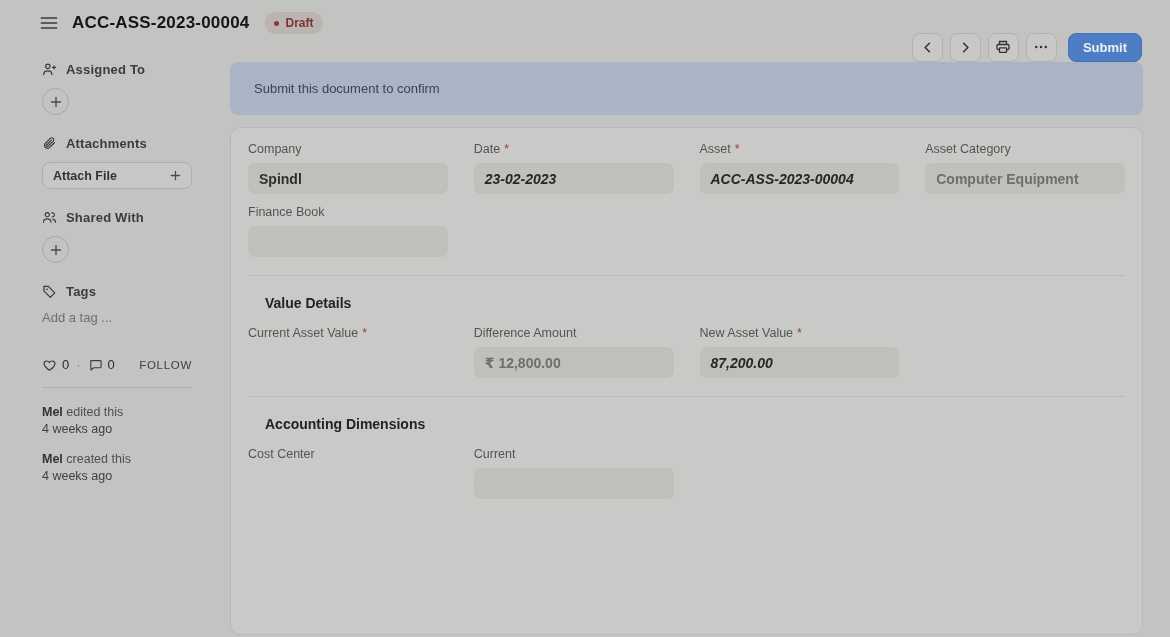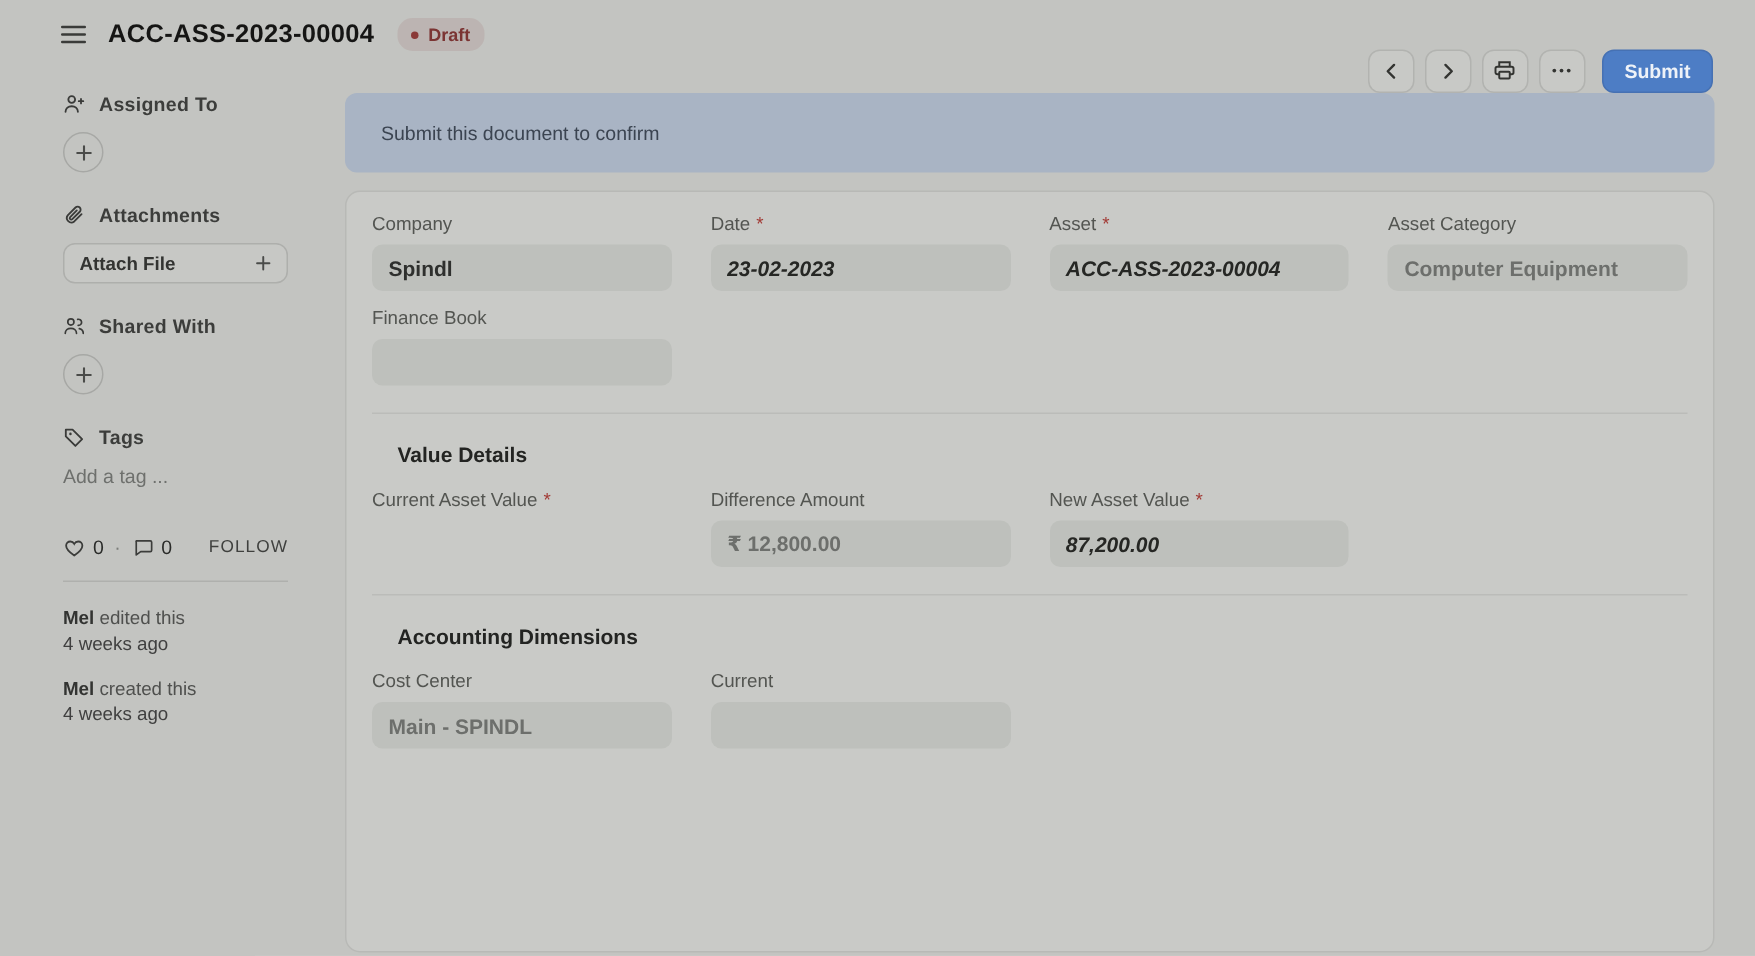--- a/index.html
+++ b/index.html
@@ -330,21 +330,20 @@
 
       <section class="form-section">
         <h2 class="section-heading">Accounting Dimensions</h2>
         <div class="fgrid">
 
           <div>
             <div class="flabel">
               <span>Cost Center</span>
                 <span class="req"></span>
             </div>
-            <div class="control v-gray">Main - SPINDL</div>
           </div>
 
           <div>
             <div class="flabel">
               <span>Current</span>
                 <span class="req"></span>
             </div>
             <div class="control v-gray"></div>
           </div>
 

